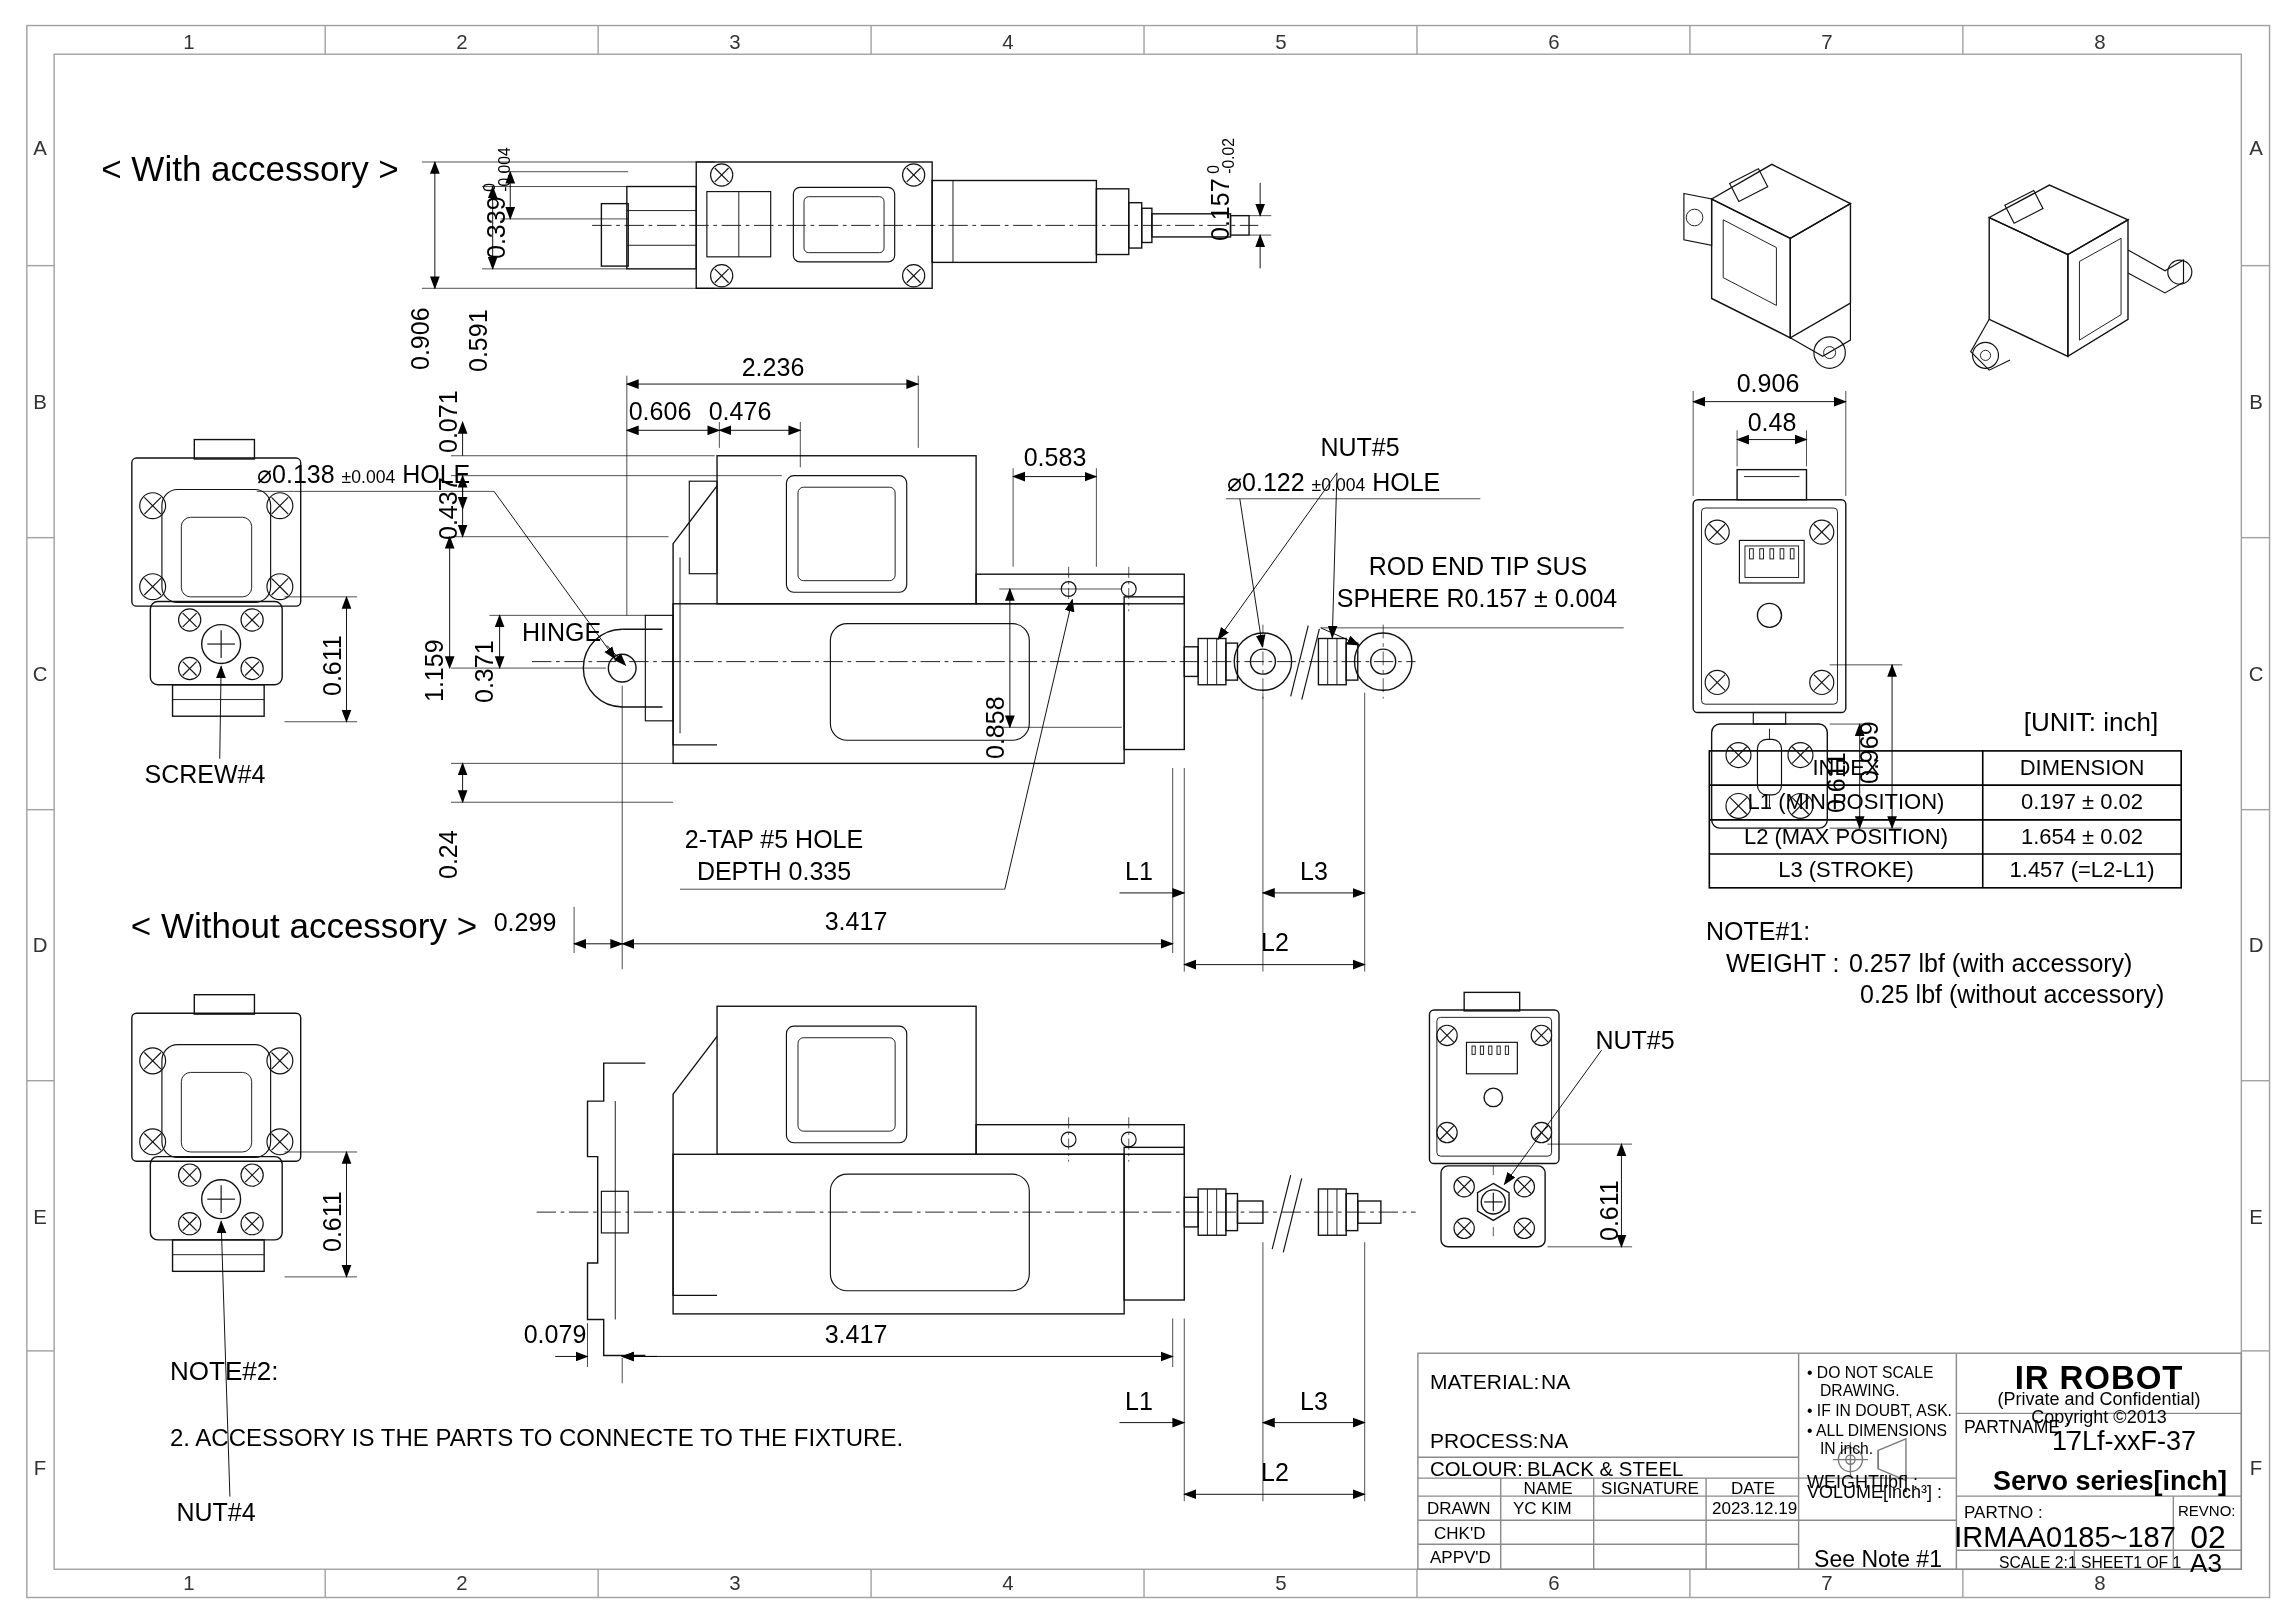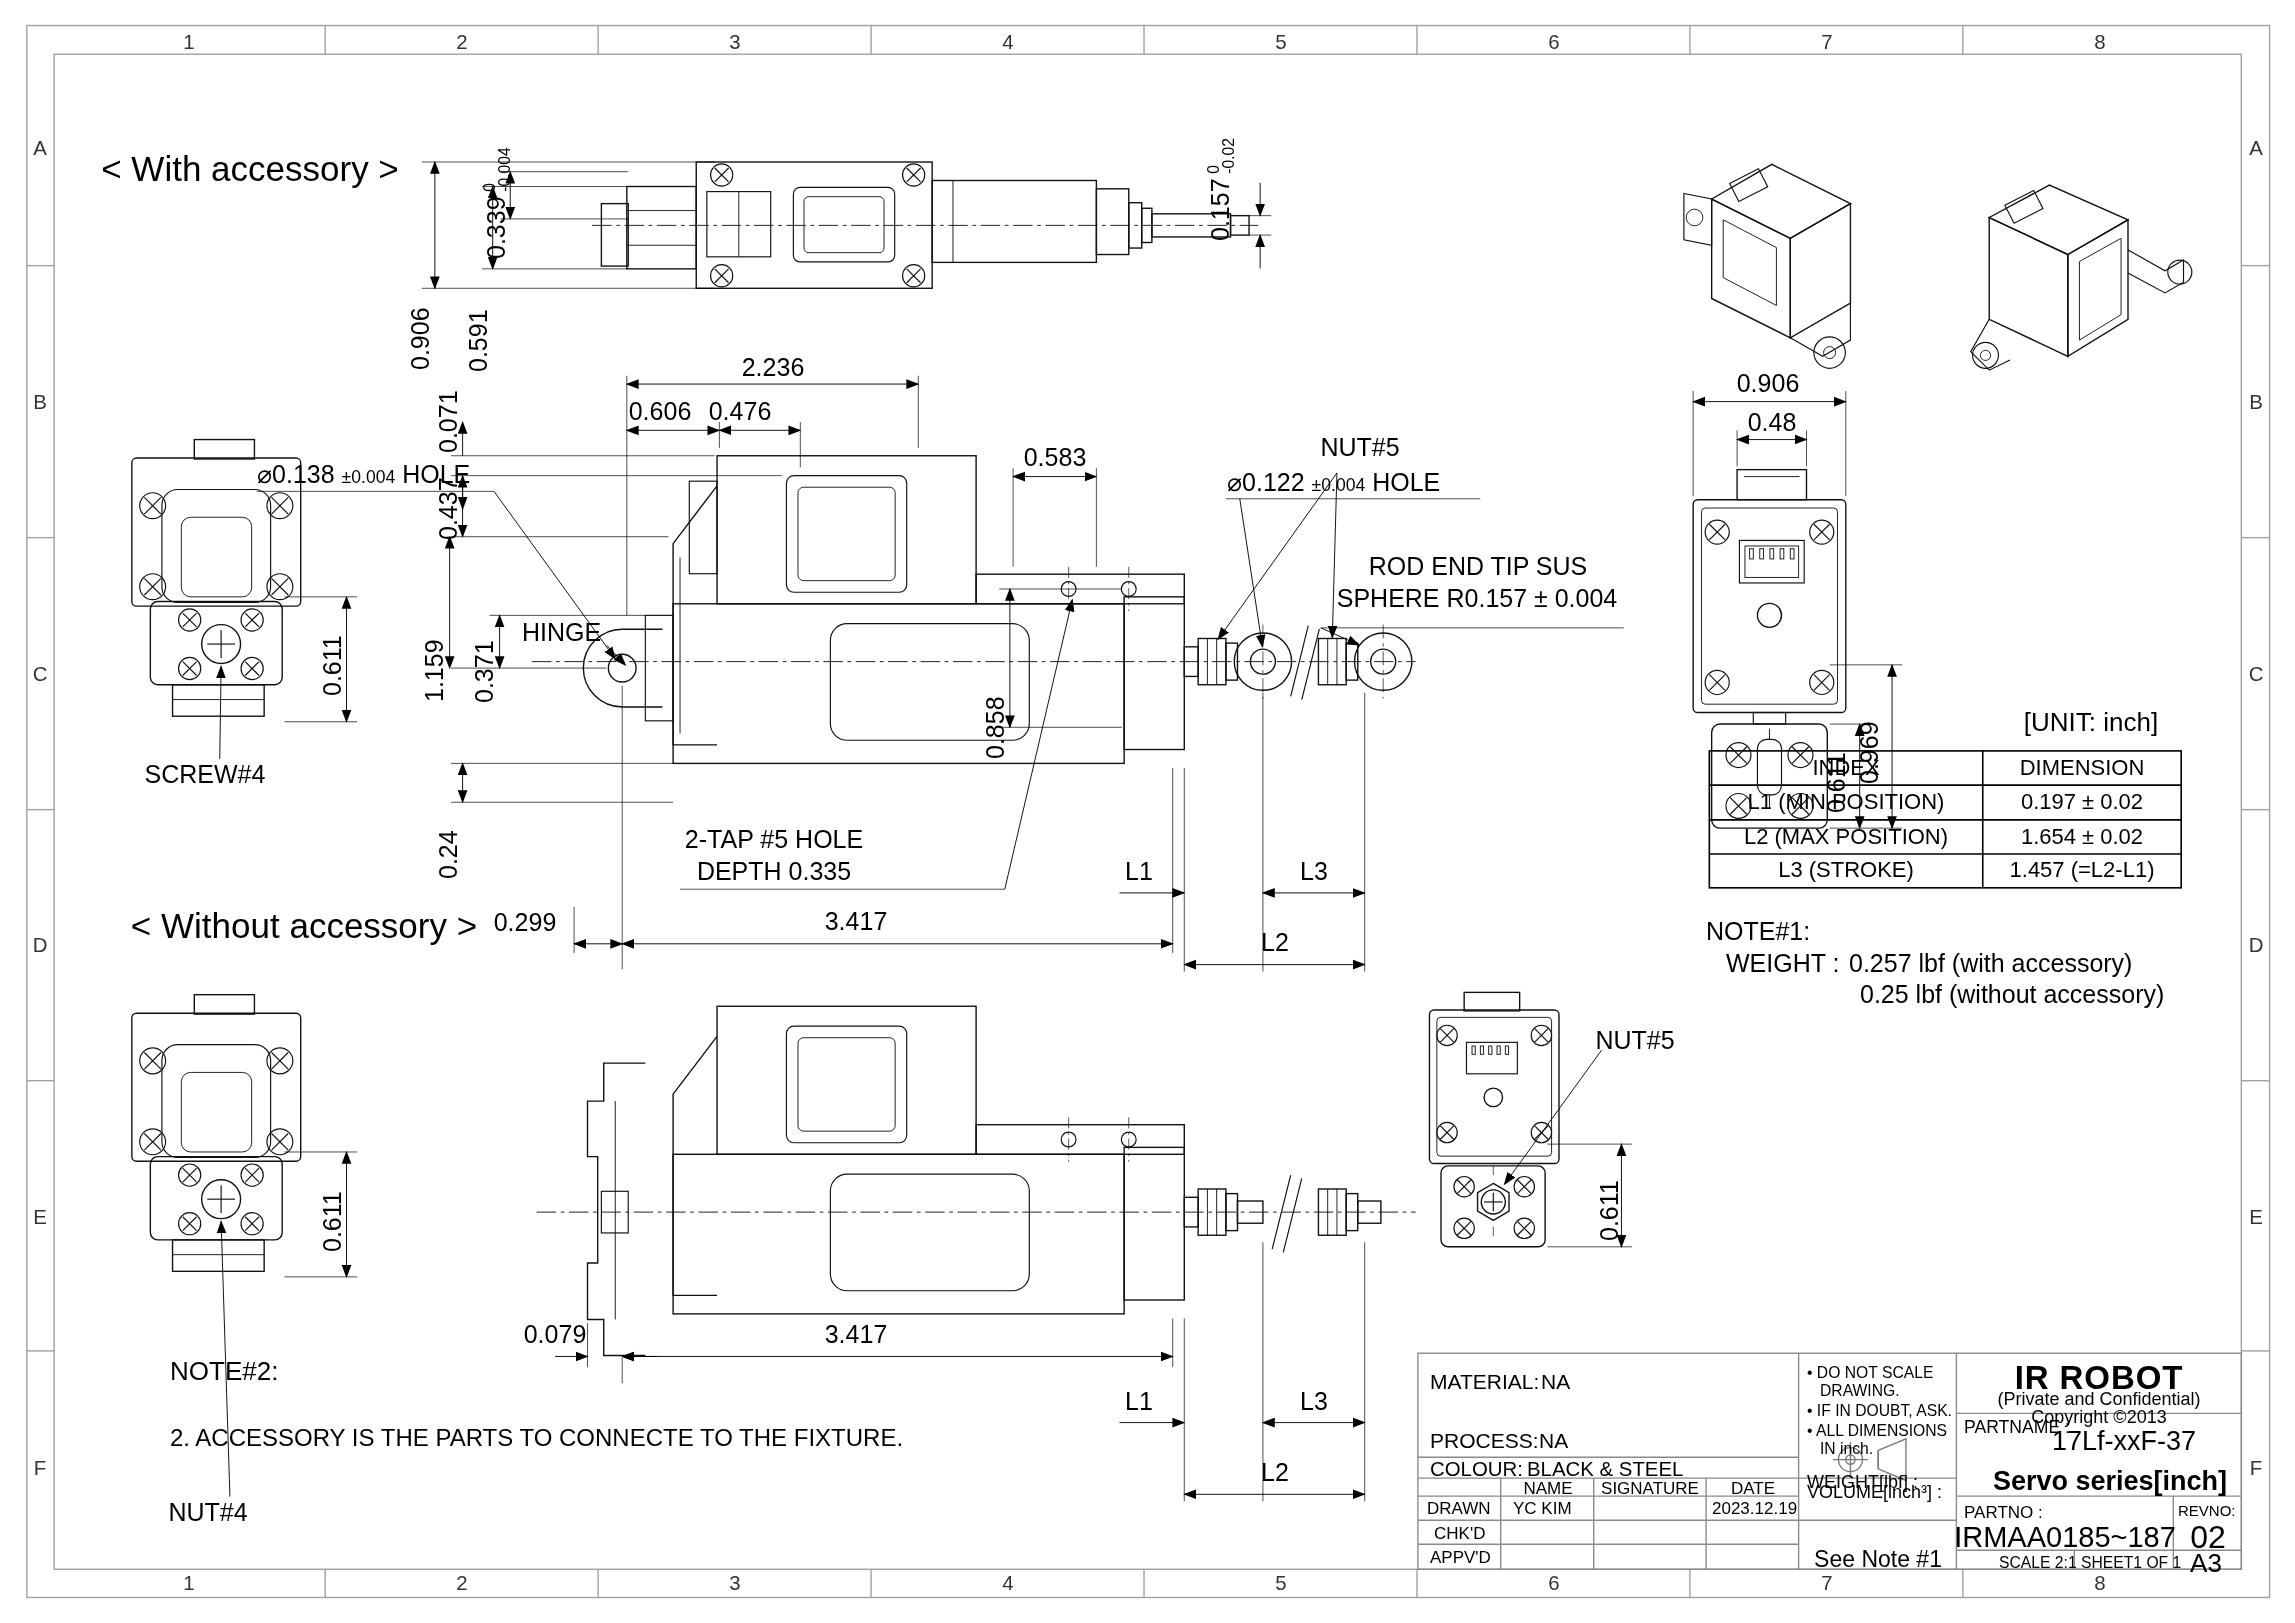--- a/index.html
+++ b/index.html
@@ -654,21 +654,21 @@
 <div class="t c fs48" style="left:1846px;top:824px;">L2 (MAX POSITION)</div>
 <div class="t c fs48" style="left:2082px;top:824px;">1.654 ± 0.02</div>
 <div class="t c fs48" style="left:1846px;top:857px;">L3 (STROKE)</div>
 <div class="t c fs48" style="left:2082px;top:857px;">1.457 (=L2-L1)</div>
 
 <div class="t fs54" style="left:1706px;top:917px;">NOTE#1:</div>
 <div class="t fs54" style="left:1726px;top:949px;">WEIGHT :</div>
 <div class="t fs54" style="left:1849px;top:949px;">0.257 lbf  (with accessory)</div>
 <div class="t fs54" style="left:1860px;top:980px;">0.25 lbf  (without accessory)</div>
 
-<div class="t c fs54" style="left:208px;top:1498px;">NUT#4</div>
+<div class="t c fs54" style="left:216px;top:1498px;">NUT#4</div>
 <div class="t v fs54" style="left:318px;top:1252px;"><span>0.611</span></div>
 <div class="t c fs54" style="left:555px;top:1320px;">0.079</div>
 <div class="t c fs54" style="left:856px;top:1320px;">3.417</div>
 <div class="t c fs54" style="left:1139px;top:1387px;">L1</div>
 <div class="t c fs54" style="left:1314px;top:1387px;">L3</div>
 <div class="t c fs54" style="left:1275px;top:1458px;">L2</div>
 <div class="t c fs54" style="left:1635px;top:1026px;">NUT#5</div>
 <div class="t v fs54" style="left:1595px;top:1241px;"><span>0.611</span></div>
 
 <div class="t fs56" style="left:170px;top:1356px;">NOTE#2:</div>

